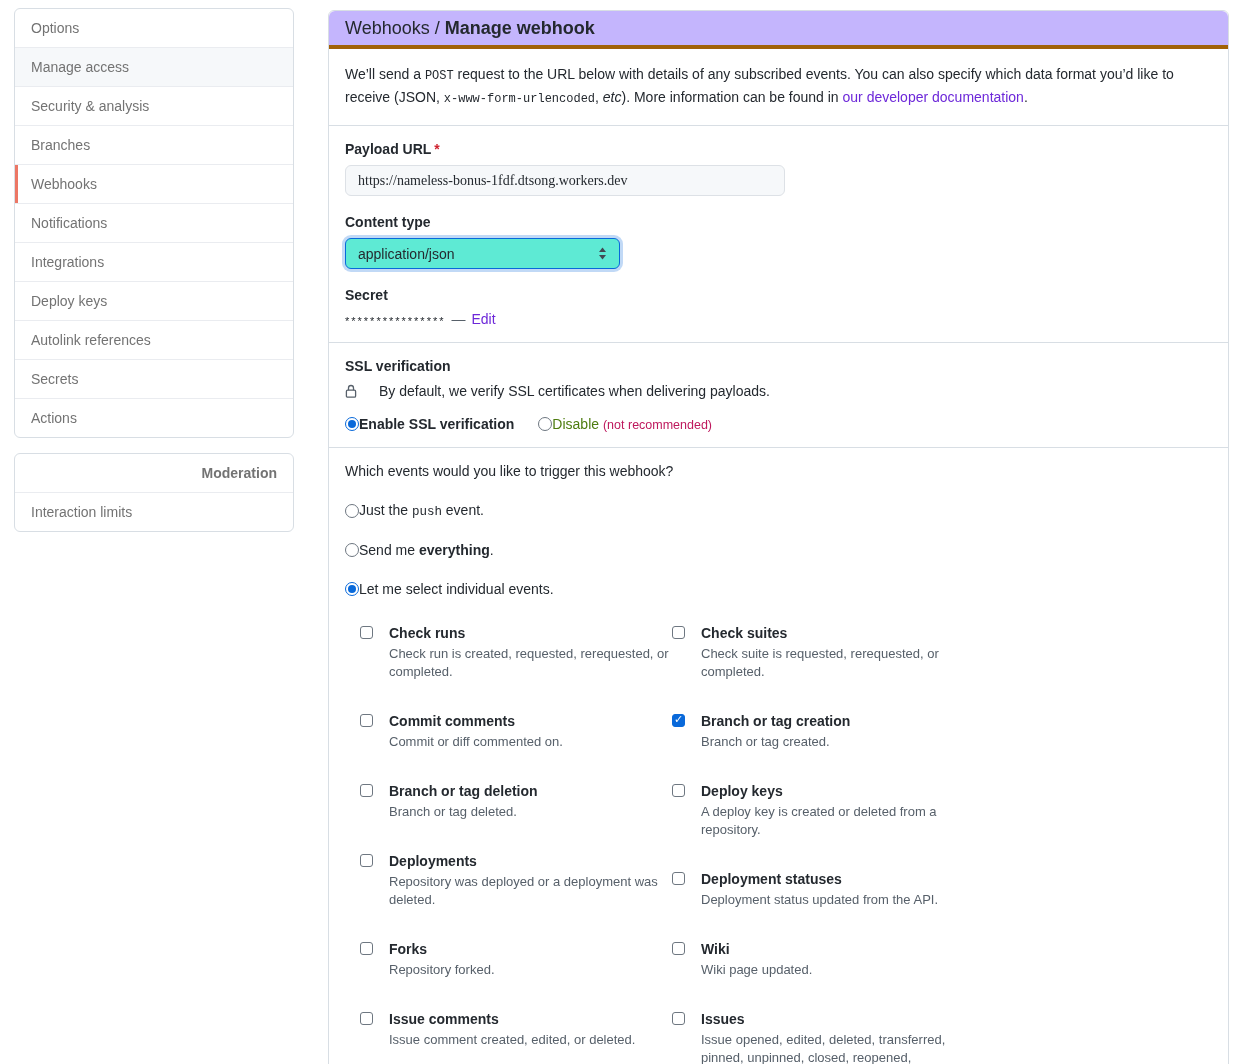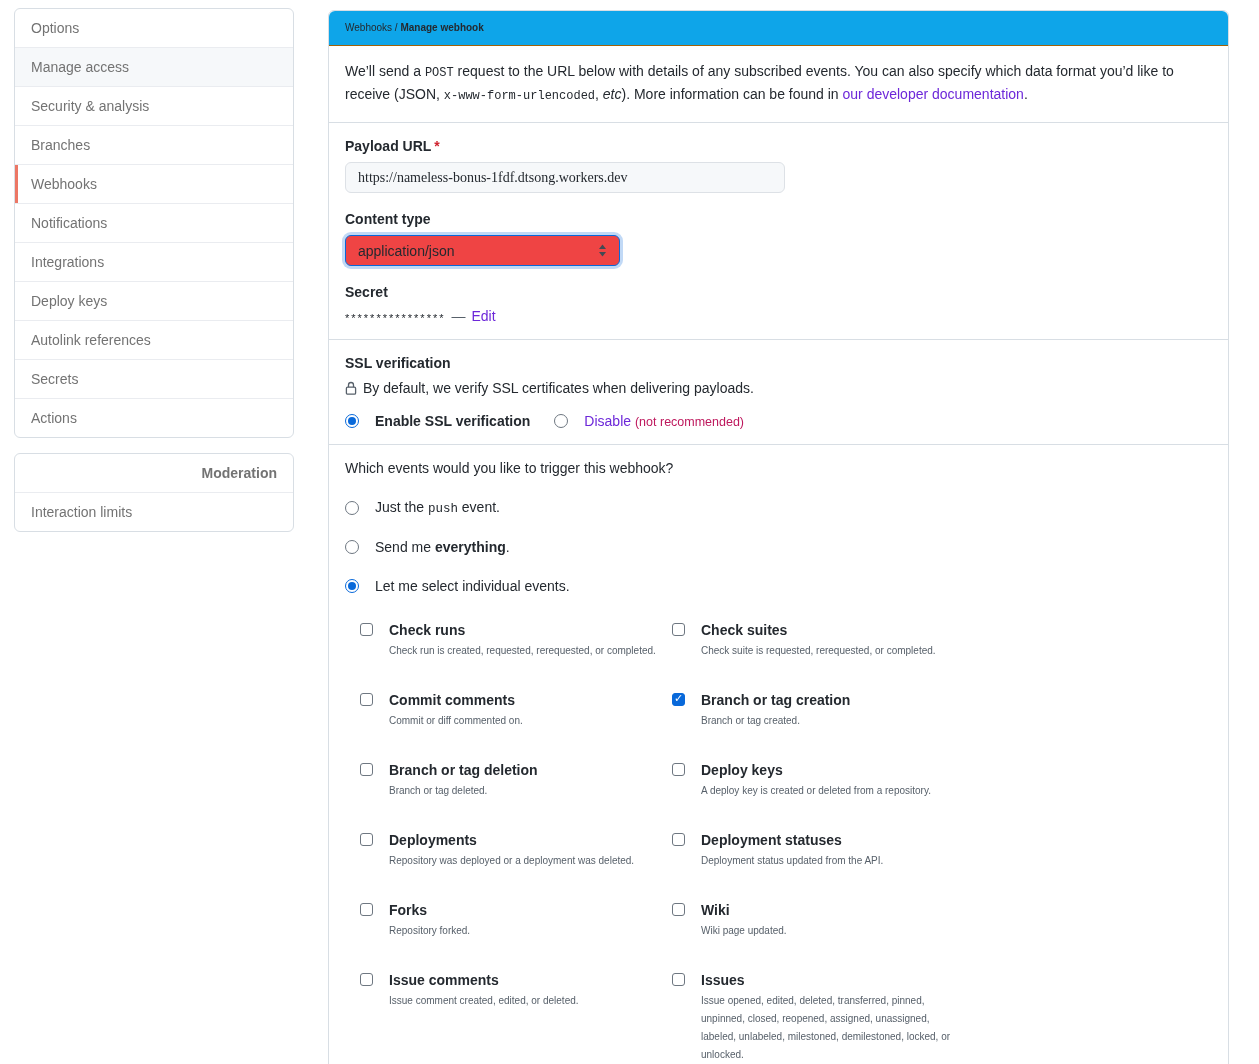--- a/index.html
+++ b/index.html
@@ -14,76 +14,76 @@
   .side-item { padding:10px 16px; font-size:14px; line-height:18px; border-top:1px solid #eaecf0;
     cursor:pointer; color:#737373; }
   .side-item:first-child { border-top:none; }
   .side-item.hl { background:#f6f8fa; }
   .side-item.active { box-shadow:inset 3px 0 0 #ec7765; }
   .side-item.hdr { font-weight:700; cursor:default;text-align:right; }
 
   
   .main { position:absolute; left:328px; top:10px; width:901px; height:1200px;
     border:1px solid #d8dee4; border-radius:6px 6px 0 0; background:#fff; }
-  .main-header { background:#0ea5e9; border-bottom:1px solid #a16207; border-radius:6px 6px 0 0;
-    padding:8px 16px; font-size:10px; line-height:18px; }
+  .main-header { background:#c4b5fd; border-bottom:4px solid #a16207; border-radius:6px 6px 0 0;
+    padding:8px 16px; font-size:18px; line-height:18px; }
   .main-header .crumb-current { font-weight:600; }
 
   .section { padding:15px 16px; border-bottom:1px solid #d8dee4; }
   .section.last { border-bottom:none; }
 
   .intro { font-size:14px; line-height:21px; }
   code, .mono { font-family:"Liberation Mono","DejaVu Sans Mono",monospace; font-size:12px; }
   .italic { font-style:italic; }
   a.link { color:#6d28d9; text-decoration:none; cursor:pointer; }
 
   .field-label { font-weight:600; font-size:14px; margin-bottom:8px; }
   .req { color:#cf222e; margin-left:3px; }
   .mt { margin-top:18px; }
 
   .url-input { width:440px; height:31px; padding:5px 12px; font-size:14px; color:#24292f;
     background:#f6f8fa; border:1px solid #dde1e6; border-radius:6px; outline:none;
     font-family:Liberation Serif, serif; }
 
-  .select { width:275px; height:31px; background:#ef4444; border:1px solid #0969da; border-radius:6px;
+  .select { width:275px; height:31px; background:#5eead4; border:1px solid #0969da; border-radius:6px;
     box-shadow:0 0 0 3px rgba(9,105,218,0.25); display:flex; align-items:center;
     justify-content:space-between; padding:8px 12px; font-size:14px; cursor:pointer; }
 
   .secret-line { font-size:14px; display:flex; align-items:center; }
   .stars { font-size:11px; letter-spacing:2px; color:#24292f; margin-right:6px; padding-top:3px; }
   .dash { color:#57606a; margin-right:6px; }
 
   .bold { font-weight:600; }
-  .note-line { display:flex; align-items:center; gap:6px; font-size:14px; margin-top:9px; }
+  .note-line { display:flex; align-items:center; gap:22px; font-size:14px; margin-top:9px; }
 
   .radio-row { display:flex; align-items:center; gap:24px; margin-top:17px; }
-  .radio-opt { display:flex; align-items:center; gap:16px; font-size:14px; cursor:pointer; }
+  .radio-opt { display:flex; align-items:center; gap:0; font-size:14px; cursor:pointer; }
   .radio { width:14px; height:14px; border:1px solid #6e7781; border-radius:50%;
     background:#fff; flex:none; position:relative; }
   .radio.on { border-color:#0969da; }
   .radio.on::after { content:""; position:absolute; left:2px; top:2px; width:8px; height:8px;
     border-radius:50%; background:#0969da; }
-  .danger { color:#6d28d9; }
+  .danger { color:#4d7c0f; }
   .danger-small { color:#be185d; font-size:12.5px; }
 
   .events-question { font-weight:400; font-size:14px; }
   .event-radios .radio-opt { margin-top:23px; }
 
   .grid { display:flex; margin-top:26px; padding-left:15px; }
   .col { display:flex; flex-direction:column; }
   .col.left { width:312px; }
   .col.right { width:280px; }
   .evt { display:flex; gap:16px; margin-bottom:30px; cursor:pointer; }
   .cbx { width:13px; height:13px; border:1px solid #6e7781; border-radius:3px; background:#fff;
     flex:none; margin-top:3px; position:relative; }
   .cbx.on { background:#0969da; border-color:#0969da; }
   .cbx.on::after { content:"✓"; position:absolute; left:1px; top:-2px; color:#fff;
     font-size:11px; font-weight:700; }
   .evt-title { font-weight:600; font-size:14px; line-height:20px; }
-  .evt-desc { font-size:10px; line-height:18px; color:#57606a; margin-top:2px; }
+  .evt-desc { font-size:13px; line-height:18px; color:#57606a; margin-top:2px; }
   .col.left .evt-desc { max-width:280px; }
   .col.right .evt-desc { max-width:250px; }
 </style>
 </head>
 <body>
 
 <div class="page">
 
   <nav class="sidebar">
     <div class="side-box">

